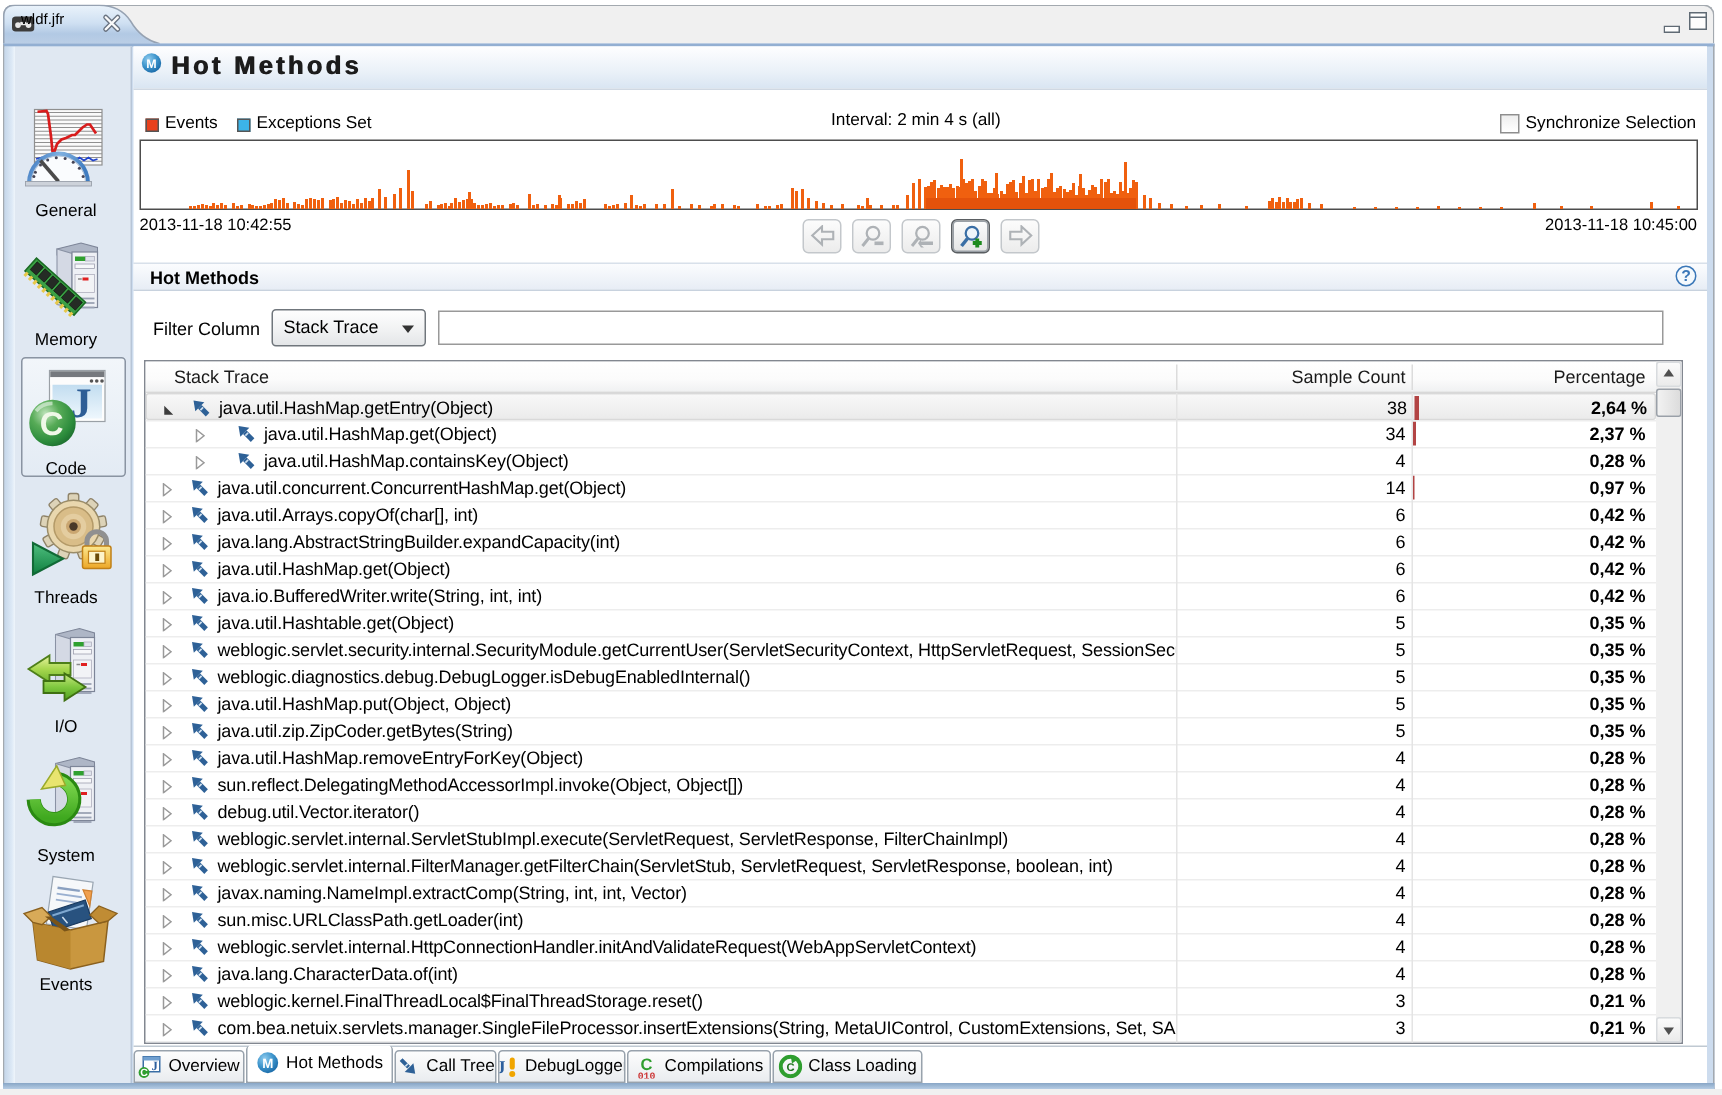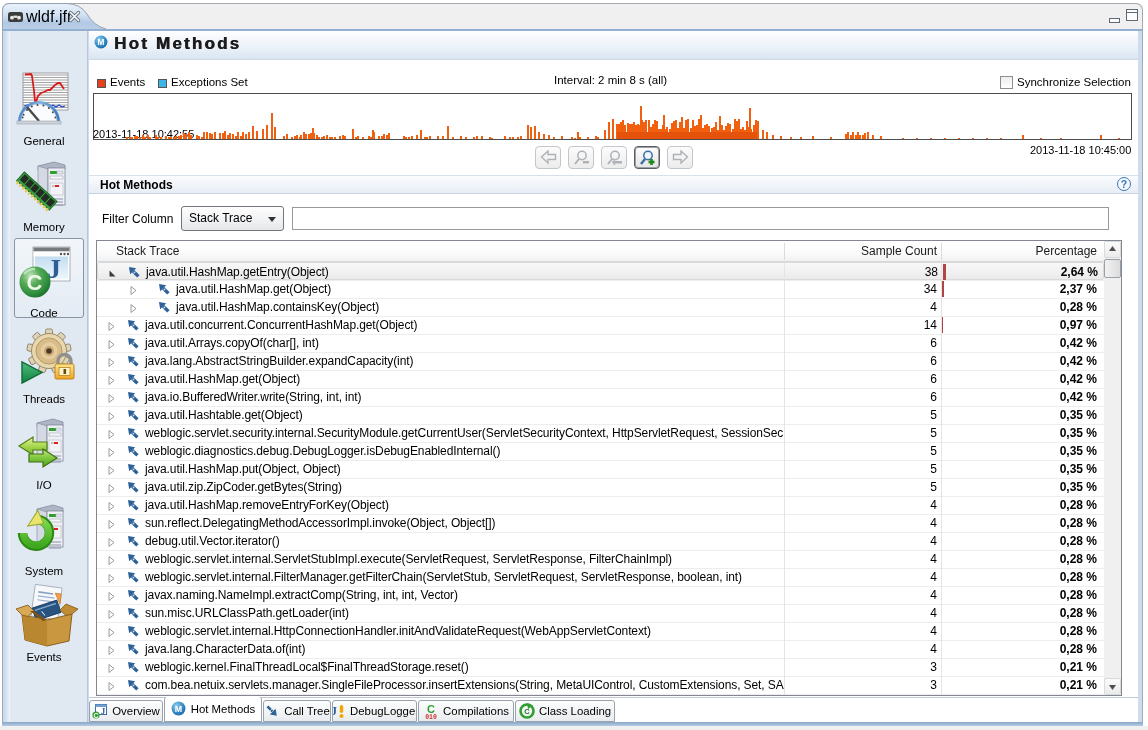--- a/index.html
+++ b/index.html
@@ -104,21 +104,21 @@
           </linearGradient>
         </defs>
         <path d="M0.5,27 L0.5,8 Q0.5,0.5 8,0.5 L64,0.5 Q78,0.5 85,11 Q92,23 104,26 L104,27 Z" fill="url(#tg)" stroke="#96a2b2" stroke-width="1"></path>
       </svg></div>
   <span class="abs" style="left:8px;top:9px"><svg width="15" height="12" viewBox="0 0 15 12">
         <rect x="0" y="1" width="15" height="10" rx="2.5" fill="#3c3c3c"></rect>
         <circle cx="4" cy="6.7" r="1.9" fill="#e8e8e8"></circle>
         <circle cx="11" cy="6.7" r="1.9" fill="#e8e8e8"></circle>
         <rect x="5.5" y="4.6" width="4" height="2.2" fill="#e8e8e8"></rect>
       </svg></span>
-  <span class="abs" style="left:26px;top:8px;font-size:16px">wldf.jfr</span>
+  <span class="abs" style="left:14px;top:8px;font-size:10px">wldf.jfr</span>
   <span class="abs" style="left:68px;top:9px"><svg width="13" height="13" viewBox="0 0 13 13">
         <path d="M2.5,2.5 L10.5,10.5 M10.5,2.5 L2.5,10.5" stroke="#6a7482" stroke-width="3.4" stroke-linecap="round"></path>
         <path d="M2.5,2.5 L10.5,10.5 M10.5,2.5 L2.5,10.5" stroke="#fbfbfb" stroke-width="1.6" stroke-linecap="round"></path>
       </svg></span>
   <span class="mmb" style="left:1109px;top:9px"><svg width="11" height="5">
         <rect x="0.5" y="0.5" width="10" height="4" fill="#fdfdfd" stroke="#5f6a74"></rect>
       </svg></span>
   <span class="mmb" style="left:1126px;top:7px"><svg width="12" height="12">
         <rect x="0.5" y="0.5" width="11" height="11" fill="#fdfdfd" stroke="#5f6a74"></rect>
         <rect x="0.5" y="0.5" width="11" height="3" fill="#fdfdfd" stroke="#5f6a74"></rect>
@@ -373,26 +373,26 @@
             <circle cx="8" cy="8" r="7.4" fill="url(#mb14)"></circle>
             <text x="8" y="11.5" font-size="9.5" font-weight="bold" fill="#fff" text-anchor="middle" font-family="Liberation Sans">M</text>
           </svg></span>
         <span class="title">Hot Methods</span>
       </div>
 
     <span class="sq" style="left:8px;top:48px;background:#e8401c;border-color:#555"></span>
     <span class="leg" style="left:21px;top:45px">Events</span>
     <span class="sq" style="left:69px;top:48px;background:#3cb4e8;border-color:#555"></span>
     <span class="leg" style="left:82px;top:45px">Exceptions Set</span>
-    <span class="leg" style="left:465px;top:43px">Interval: 2 min 8 s (all)</span>
+    <span class="leg" style="left:465px;top:43px">Interval: 2 min 4 s (all)</span>
     <span id="cb" style="left:911px;top:45px"></span>
     <span class="leg" style="left:928px;top:45px">Synchronize Selection</span>
 
     <div id="chart"></div>
-    <span class="ts" style="left:4px;top:97px">2013-11-18 10:42:55</span>
+    <span class="ts" style="left:4px;top:113px">2013-11-18 10:42:55</span>
     <span class="ts" style="left:941px;top:113px">2013-11-18 10:45:00</span>
     <div class="navbtn" style="left:446px">
         <svg width="17" height="15" viewBox="0 0 17 15">
           <polygon points="8,1 8,4.5 15.5,4.5 15.5,9.5 8,9.5 8,13 1.5,7" fill="none" stroke="#aeb2b6" stroke-width="1.4"></polygon>
         </svg>
       </div>
       <div class="navbtn" style="left:479px">
         <svg width="17" height="16" viewBox="0 0 17 16">
           <circle cx="9" cy="5.5" r="4.2" fill="none" stroke="#aeb2b6" stroke-width="1.5"></circle>
           <line x1="6" y1="9" x2="2" y2="14" stroke="#aeb2b6" stroke-width="2"></line>

